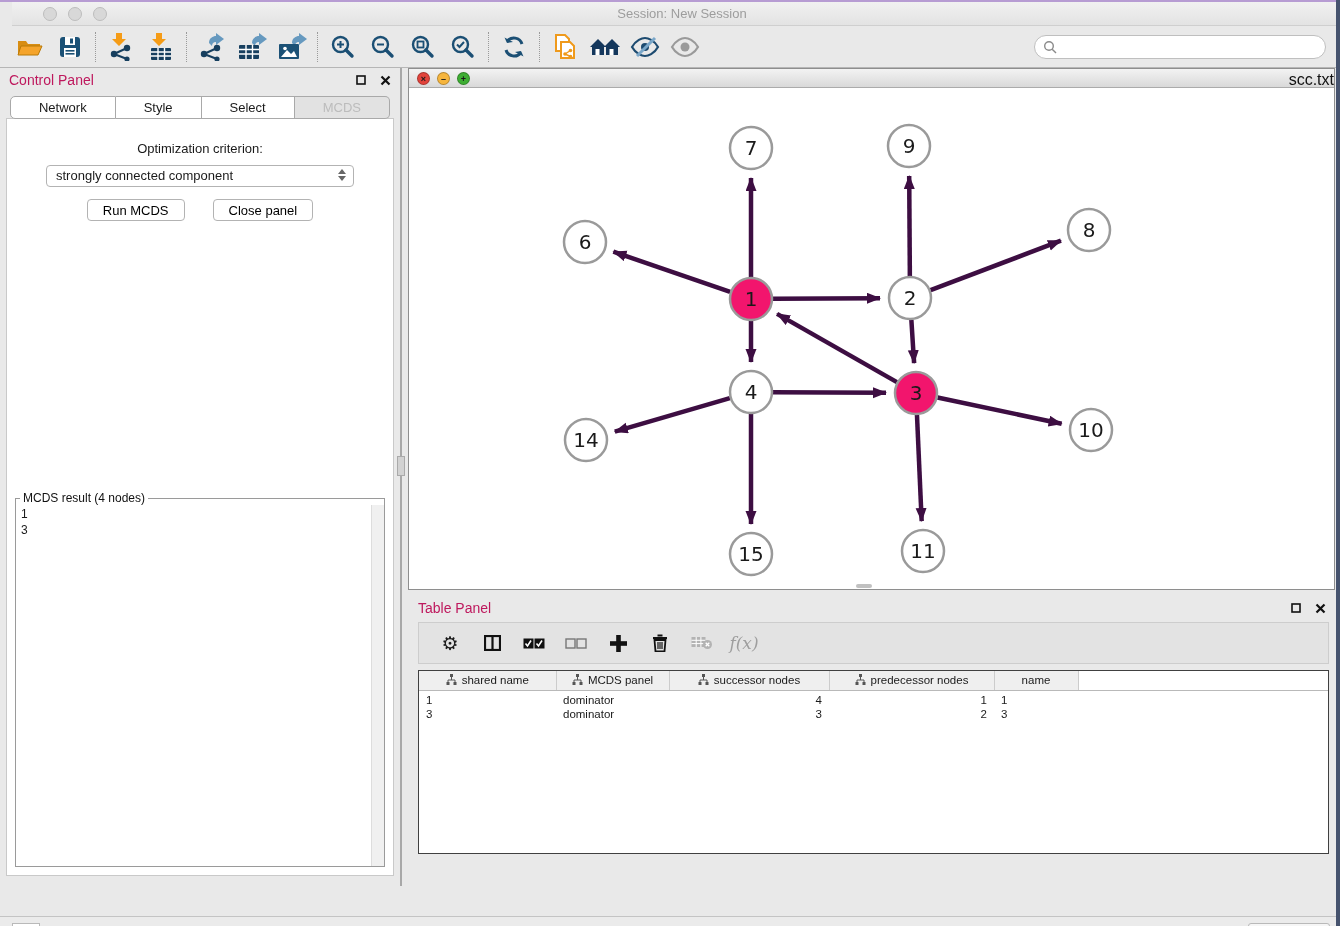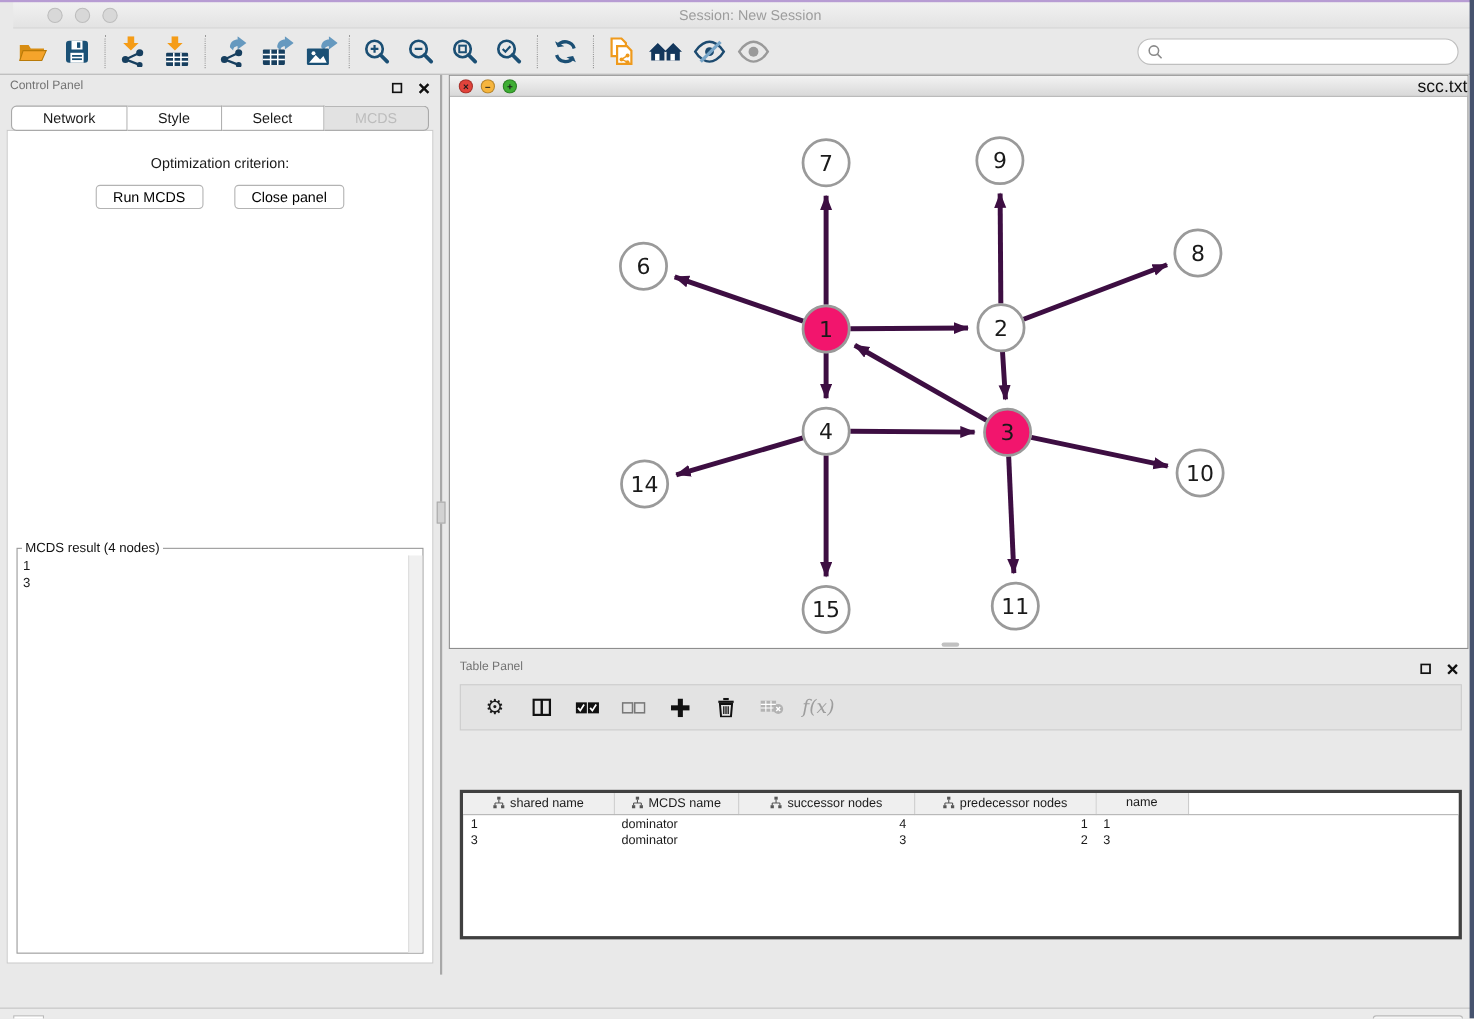--- a/index.html
+++ b/index.html
@@ -22,21 +22,21 @@
     background:#e9e9e9; border-bottom:1px solid #b6b6b6; display:flex; align-items:center; padding-left:10px; }
   .tbtn { background:none; border:none; width:40px; height:36px; display:flex; align-items:center; justify-content:center; cursor:pointer; flex:0 0 auto; }
   .tsep { width:0; height:30px; border-left:1px dotted #9a9a9a; margin:0 5px; flex:0 0 auto; }
   .search { position:absolute; right:14px; top:9px; width:292px; height:24px; background:#fff;
     border:1px solid #bfbfbf; border-radius:12px; display:flex; align-items:center; padding-left:8px; }
   .search input { border:none; outline:none; flex:1; height:18px; font-size:12px; background:transparent; margin-left:5px; }
 
   
   #control-panel { position:absolute; left:0; top:68px; width:400px; height:818px; }
   .panel-head { position:relative; height:24px; }
-  .panel-head .ptitle { position:absolute; left:9px; top:4px; font-size:11px; color:#737373; }
+  .panel-head .ptitle { position:absolute; left:9px; top:4px; font-size:14px; color:#be185d; }
   .wbtns { position:absolute; right:8px; top:5px; display:flex; gap:10px; }
   .wbtn { background:none; border:none; width:14px; height:14px; display:flex; align-items:center; justify-content:center; cursor:pointer; }
 
   #cp-tabs { position:absolute; left:0; top:28px; width:100%; display:flex; justify-content:center; z-index:5; }
   .tab { font-size:13px; padding:3px 28px; background:#fff; border:1px solid #a9a9a9; border-left:none; cursor:pointer; }
   .tab:first-child { border-left:1px solid #a9a9a9; border-radius:5px 0 0 5px; }
   .tab:last-child { border-radius:0 5px 5px 0; }
   .tab.active { background:#e2e2e2; color:#bcbcbc; }
 
   #cp-body { position:absolute; left:6px; right:6px; top:50px; bottom:10px;
@@ -72,21 +72,21 @@
   #graph-svg { position:absolute; left:0; top:19px; }
   #hthumb { position:absolute; left:447px; bottom:1px; width:16px; height:4px; background:#c1c1c1; border-radius:2px; }
 
   
   #table-panel { position:absolute; left:408px; top:596px; width:927px; height:290px; }
   #tp-toolbar { position:absolute; left:10px; right:6px; top:26px; height:42px;
     background:#e3e3e3; border:1px solid #cdcdcd; display:flex; align-items:center; padding-left:14px; gap:8px; }
   #tp-toolbar .tbtn { width:34px; }
   .fx { font-family:"DejaVu Serif", serif; font-style:italic; font-size:17px; color:#9e9e9e; }
   #tp-tablewrap { position:absolute; left:10px; right:6px; top:74px; bottom:32px;
-    background:#fff; border:3px solid #404040; overflow:hidden;margin-top:48px; }
+    background:#fff; border:1px solid #404040; overflow:hidden; }
   table { border-collapse:collapse; width:100%; table-layout:fixed; }
   th { background:#efefef; border-right:1px solid #ccc; border-bottom:1px solid #b9b9b9;
     font-weight:normal; font-size:11.5px; height:19px; text-align:center; white-space:nowrap; overflow:hidden; }
   th.filler { background:#fff; border-right:none; }
   th svg { vertical-align:-1px; margin-right:5px; }
   td { font-size:11.5px; height:16px; padding:0 7px; white-space:nowrap; overflow:hidden; }
   tr.datarow:first-child td { padding-top:3px; }
   td.al { text-align:left; } td.ar { text-align:right; }
   #tp-tabs { position:absolute; left:0; right:0; bottom:6px; display:flex; justify-content:center; }
 
@@ -276,20 +276,27 @@
     </span>
   </div>
   <div id="cp-tabs">
       <div class="tab">Network</div>
       <div class="tab">Style</div>
       <div class="tab">Select</div>
       <div class="tab active">MCDS</div>
     </div>
   <div id="cp-body">
     <div class="opt-label">Optimization criterion:</div>
+    <div class="selectbox">
+      <span>strongly connected component</span>
+      <span class="stepper">
+          <i class="step-up"></i>
+          <i class="step-down"></i>
+        </span>
+    </div>
     <div class="btn-row">
       <button class="pbtn">Run MCDS</button>
       <button class="pbtn">Close panel</button>
     </div>
     <fieldset id="mcds-result">
       <legend>MCDS result (4 nodes)</legend>
       <div class="result-text">
           <div>1</div>
           <div>3</div>
         </div>
@@ -466,21 +473,21 @@
                 <rect x="4" y="0" width="3" height="3" fill="#555"></rect>
                 <path d="M5.5 3v3M2 6h7M2 6v2M9 6v2" stroke="#555" fill="none"></path>
                 <rect x="0.5" y="8" width="3" height="3" fill="#555"></rect>
                 <rect x="7.5" y="8" width="3" height="3" fill="#555"></rect>
               </svg><span>shared name</span></th>
             <th><svg width="11" height="11" viewBox="0 0 11 11">
                 <rect x="4" y="0" width="3" height="3" fill="#555"></rect>
                 <path d="M5.5 3v3M2 6h7M2 6v2M9 6v2" stroke="#555" fill="none"></path>
                 <rect x="0.5" y="8" width="3" height="3" fill="#555"></rect>
                 <rect x="7.5" y="8" width="3" height="3" fill="#555"></rect>
-              </svg><span>MCDS name</span></th>
+              </svg><span>MCDS panel</span></th>
             <th><svg width="11" height="11" viewBox="0 0 11 11">
                 <rect x="4" y="0" width="3" height="3" fill="#555"></rect>
                 <path d="M5.5 3v3M2 6h7M2 6v2M9 6v2" stroke="#555" fill="none"></path>
                 <rect x="0.5" y="8" width="3" height="3" fill="#555"></rect>
                 <rect x="7.5" y="8" width="3" height="3" fill="#555"></rect>
               </svg><span>successor nodes</span></th>
             <th><svg width="11" height="11" viewBox="0 0 11 11">
                 <rect x="4" y="0" width="3" height="3" fill="#555"></rect>
                 <path d="M5.5 3v3M2 6h7M2 6v2M9 6v2" stroke="#555" fill="none"></path>
                 <rect x="0.5" y="8" width="3" height="3" fill="#555"></rect>

